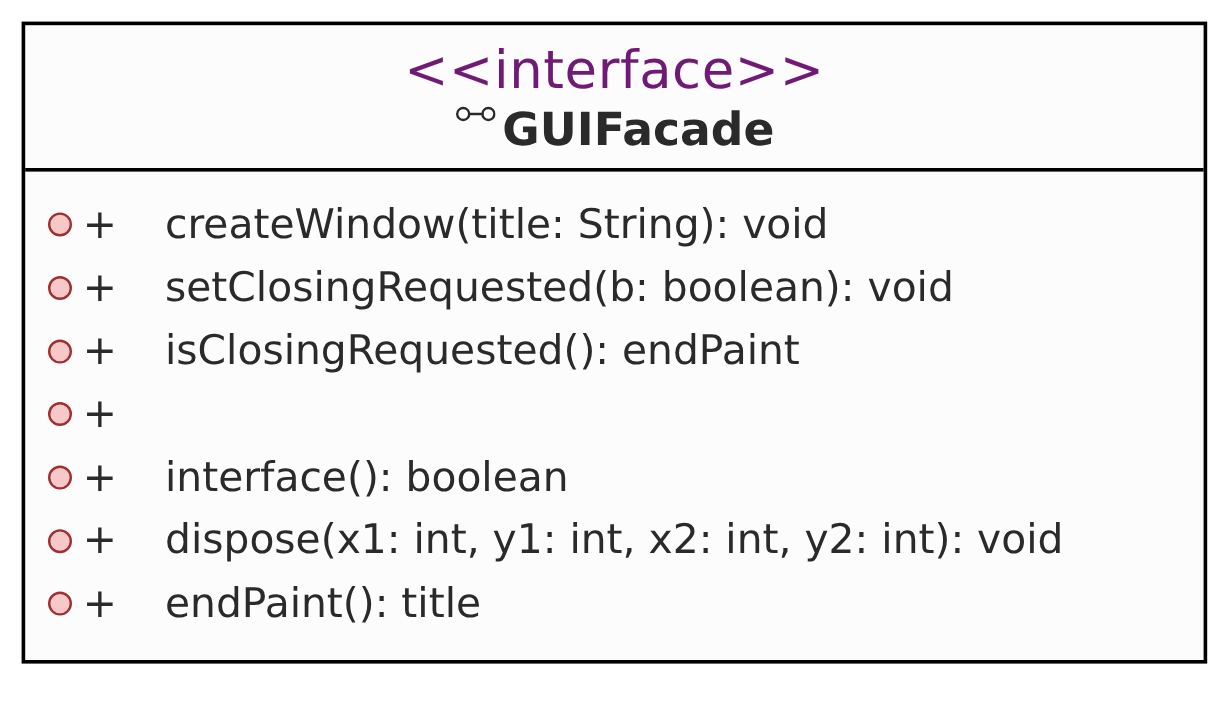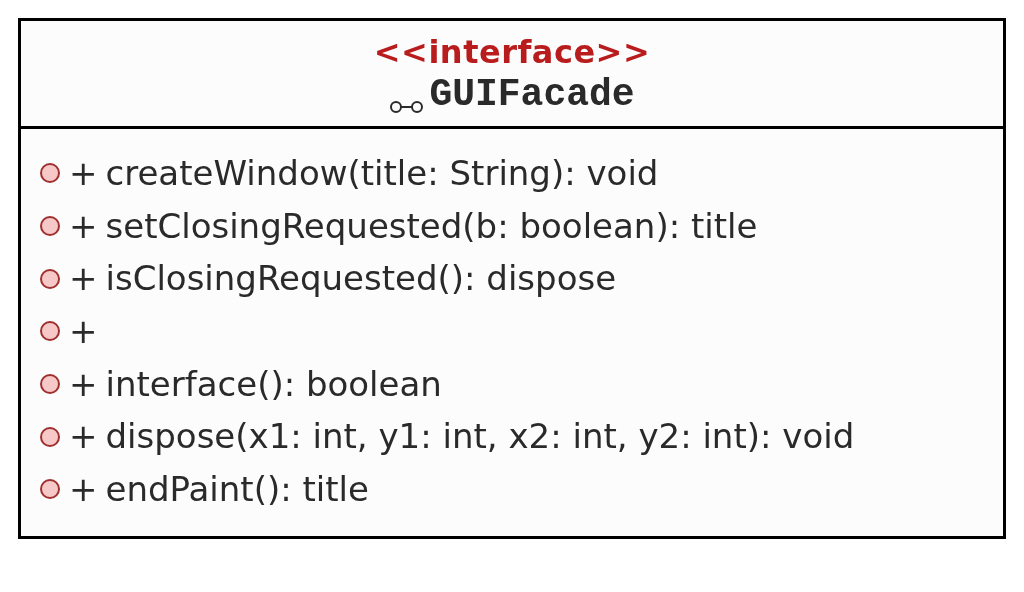--- a/index.html
+++ b/index.html
@@ -16,32 +16,30 @@
     border: 3px solid #000;
     background: #fcfcfc;
     width: 988px;
   }
   .uml-header {
     text-align: center;
     padding: 12px 0 10px 0;
     border-bottom: 3px solid #000;
   }
   .stereotype {
-    font-size: 32px;
-    color: #b91c1c;
+    font-size: 44px;
+    color: #701a75;
     letter-spacing: 0.5px;
-    font-weight: bold;
   }
   .classname-row {
     display: flex;
-    align-items: flex-end;
+    align-items: flex-start;
     justify-content: center;
     gap: 6px;
     margin-top: 2px;
-    font-family: Liberation Mono, monospace;
   }
   .classname {
     font-size: 38px;
     font-weight: 700;
     color: #2a2a2a;
   }
   .lollipop {
     
     display: inline-flex;
     align-items: center;
@@ -63,21 +61,21 @@
     color: #2a2a2a;
     margin-left: 2px;
     margin-right: 2px;
   }
   .method-bullet {
     display: inline-flex;
     align-items: center;
     justify-content: center;
   }
   .method-bullet svg { display: block; }
-  .sig { white-space: nowrap; }
+  .sig { white-space: nowrap; margin-left: 32px; }
 </style>
 </head>
 <body>
 
 <div class="uml-box">
   <div class="uml-header">
     <div class="stereotype">&lt;&lt;interface&gt;&gt;</div>
     <div class="classname-row">
       <span class="lollipop">
         <svg width="34" height="18" viewBox="0 0 34 18">
@@ -101,31 +99,31 @@
       <span class="sig">createWindow(title: String): void</span>
     </div>
 
     <div class="member-row">
       <span class="method-bullet">
         <svg width="22" height="22" viewBox="0 0 22 22">
             <circle cx="11" cy="11" r="9" fill="#f7c8c8" stroke="#a03030" stroke-width="2"></circle>
           </svg>
       </span>
       <span class="visibility">+</span>
-      <span class="sig">setClosingRequested(b: boolean): title</span>
+      <span class="sig">setClosingRequested(b: boolean): void</span>
     </div>
 
     <div class="member-row">
       <span class="method-bullet">
         <svg width="22" height="22" viewBox="0 0 22 22">
             <circle cx="11" cy="11" r="9" fill="#f7c8c8" stroke="#a03030" stroke-width="2"></circle>
           </svg>
       </span>
       <span class="visibility">+</span>
-      <span class="sig">isClosingRequested(): dispose</span>
+      <span class="sig">isClosingRequested(): endPaint</span>
     </div>
 
     <div class="member-row">
       <span class="method-bullet">
         <svg width="22" height="22" viewBox="0 0 22 22">
             <circle cx="11" cy="11" r="9" fill="#f7c8c8" stroke="#a03030" stroke-width="2"></circle>
           </svg>
       </span>
       <span class="visibility">+</span>
     </div>

